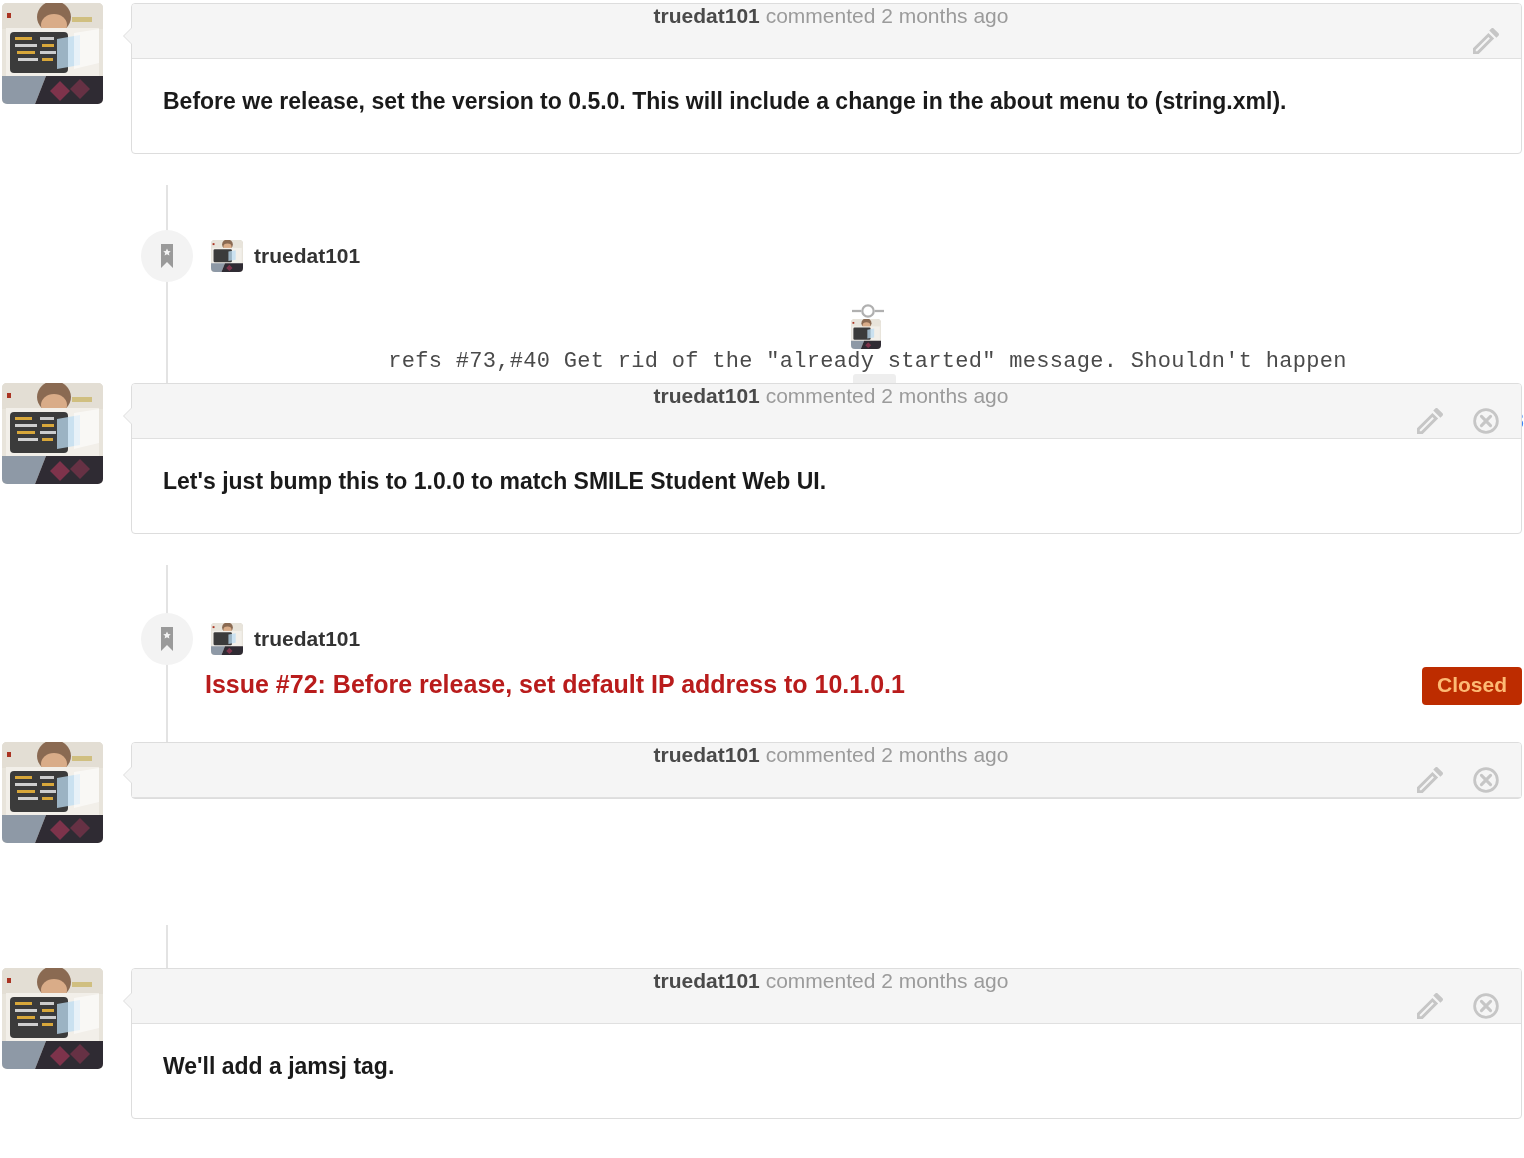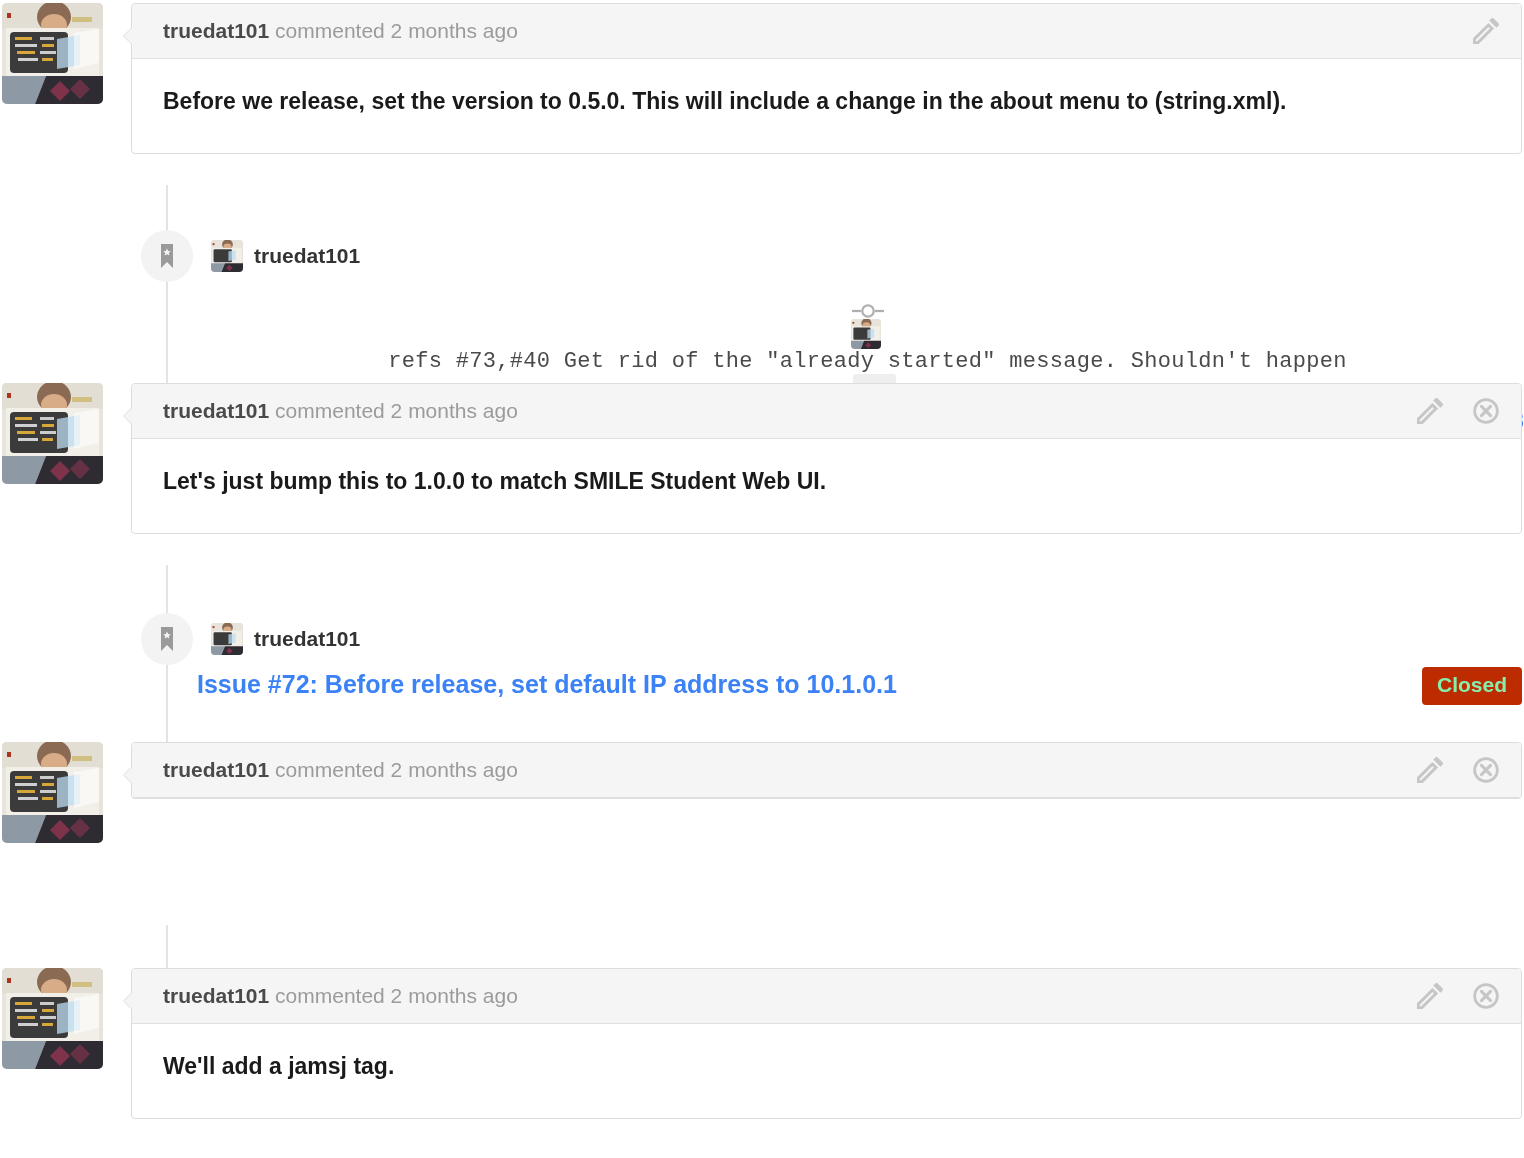--- a/index.html
+++ b/index.html
@@ -85,20 +85,21 @@
   .comment-header {
     height: 55px;
     background: #f5f5f5;
     border-bottom: 1px solid #e0e0e0;
     border-radius: 3px 3px 0 0;
     display: flex;
     align-items: center;
     padding: 0 22px 0 31px;
     box-sizing: border-box;
     position: relative;
+    flex-direction: column;
   }
   .hdr-text {
     font-size: 21px;
     color: #9b9b9b;
     white-space: nowrap;
   }
   .hdr-user {
     font-weight: bold;
     color: #4a4a4a;
   }
@@ -216,33 +217,33 @@
     font-size: 23px;
     color: #3b82f6;
     margin-left: auto;
     padding-right: 0px;
     cursor: pointer;
   }
 
   
   .issue-link {
     position: absolute;
-    left: 197px;
+    left: 205px;
     font-size: 25px;
     font-weight: bold;
-    color: #3b82f6;
+    color: #b91c1c;
     text-decoration: none;
     cursor: pointer;
     white-space: nowrap;
   }
   .state-badge {
     position: absolute;
     right: 2px;
     background: #bd2c00;
-    color: #86efac;
+    color: #fdba74;
     font-weight: bold;
     font-size: 21px;
     padding: 6px 15px 8px 15px;
     border-radius: 4px;
     line-height: 1.15;
   }
 </style>
 </head>
 <body>
 

